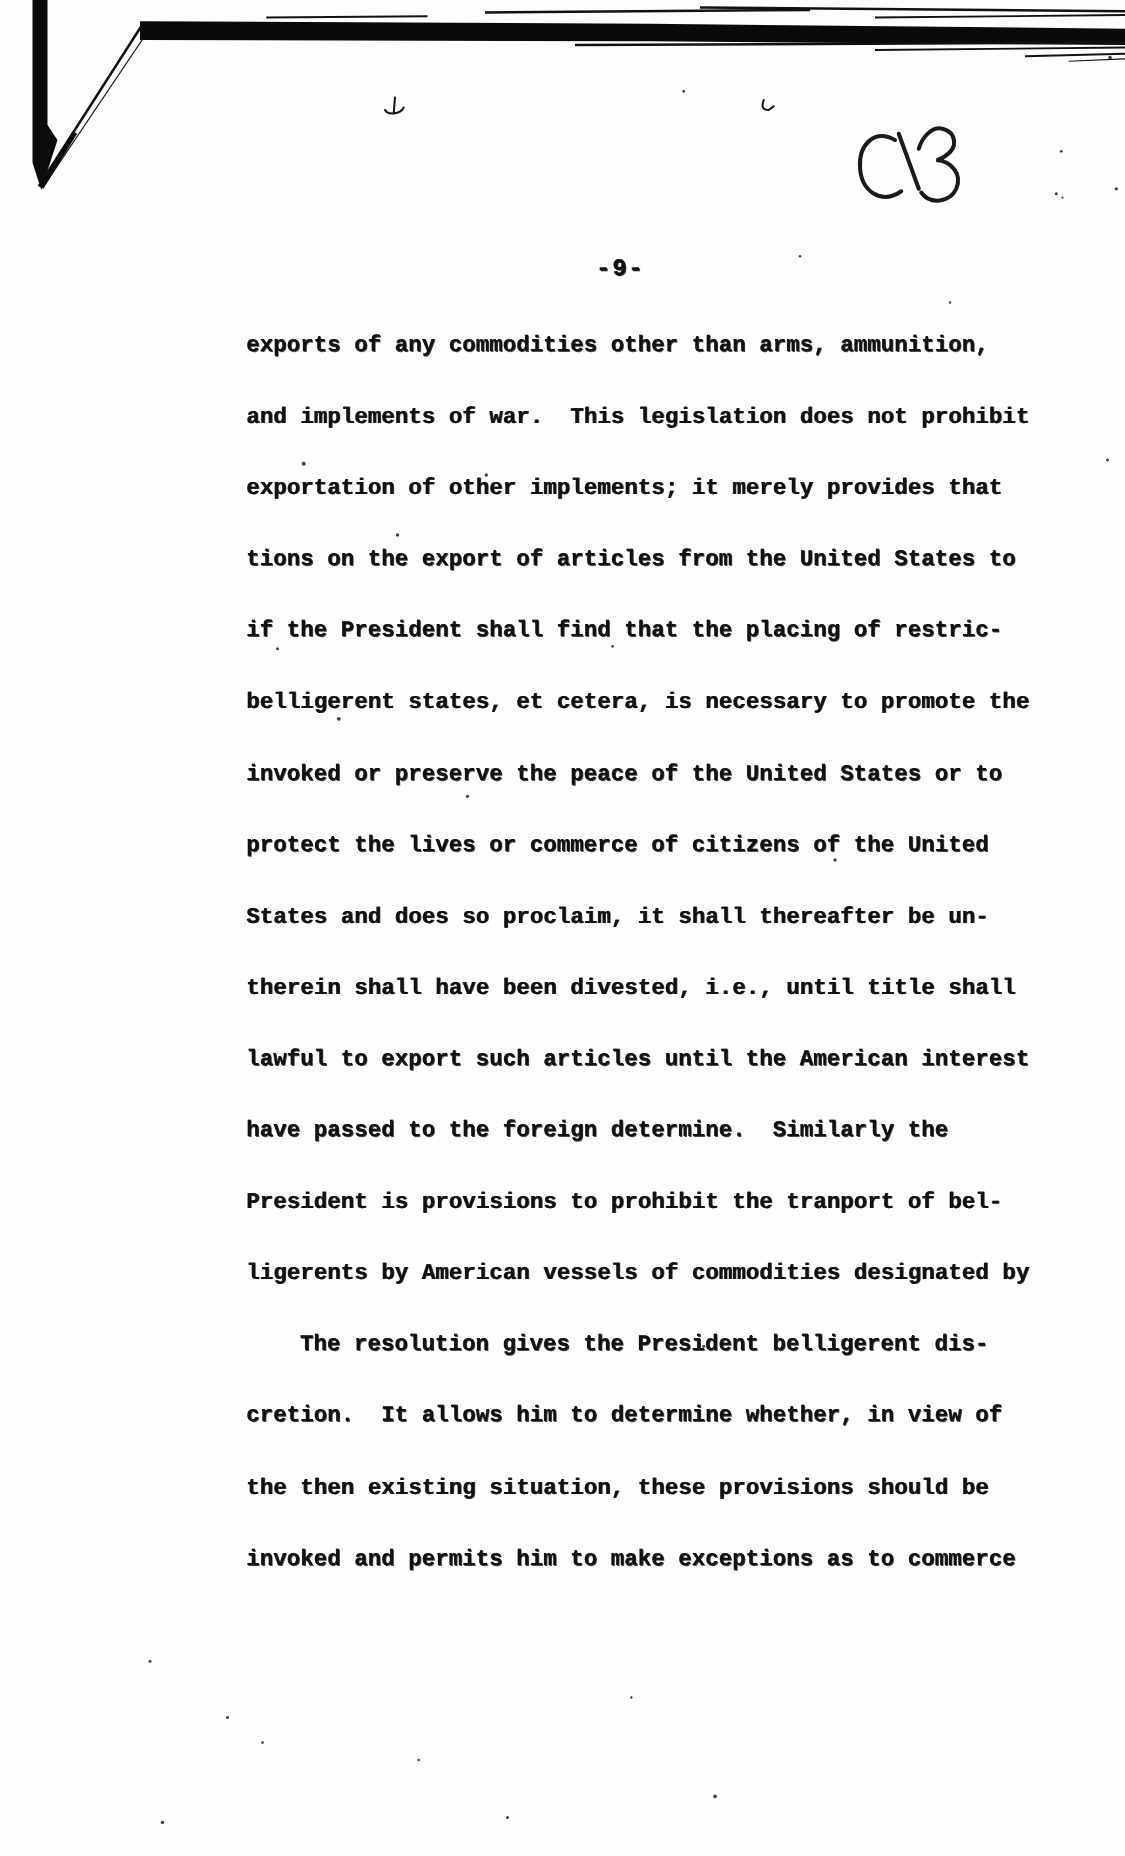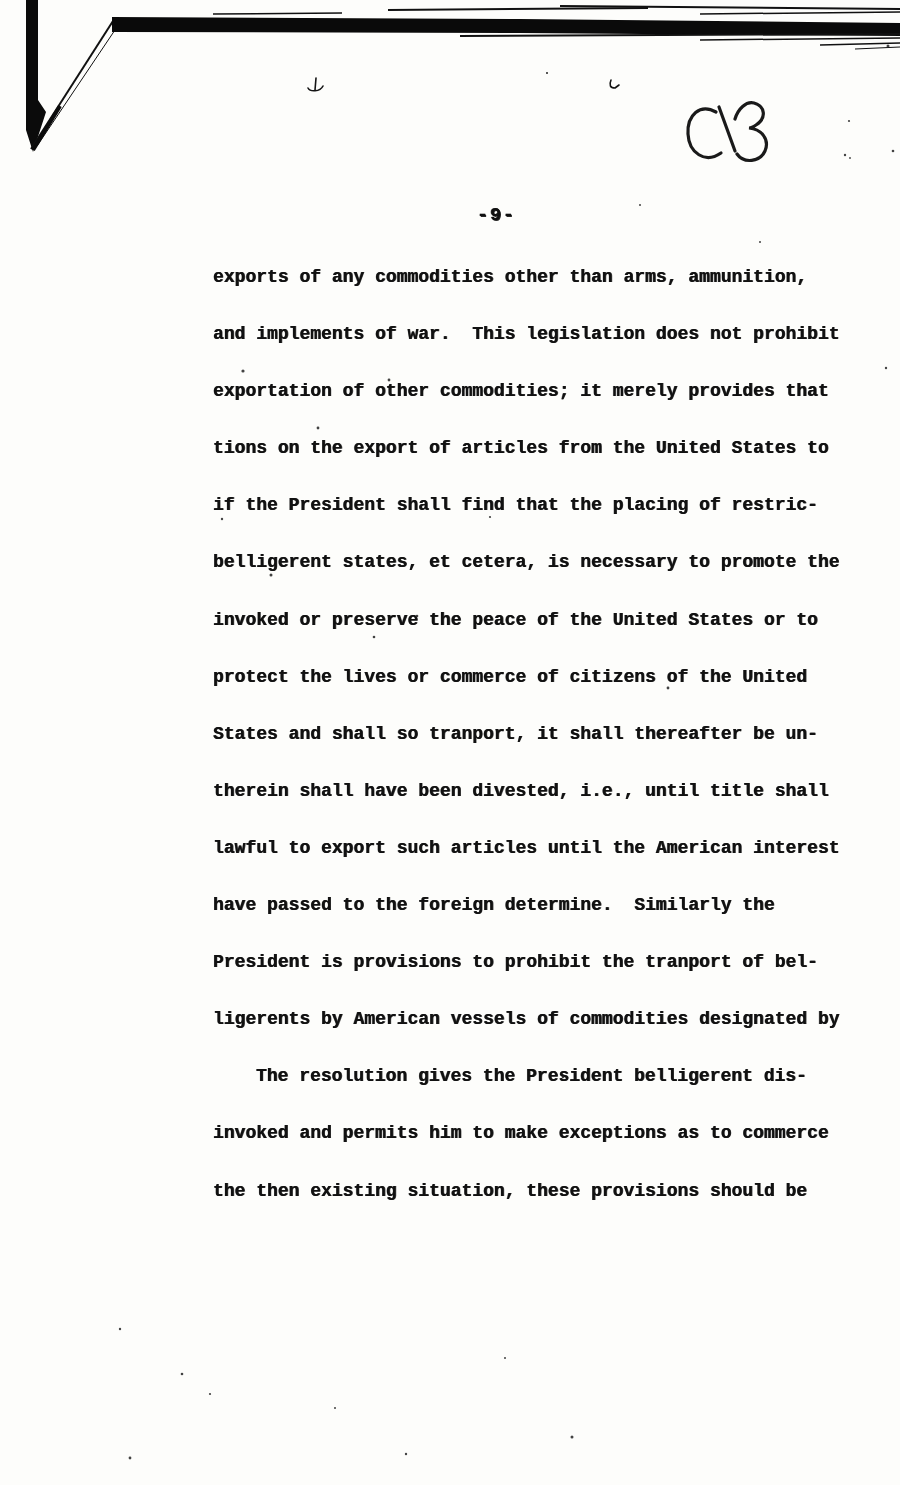--- a/index.html
+++ b/index.html
@@ -26,21 +26,21 @@
     font-size: 19px;
     font-weight: 700;
     color: #101010;
     letter-spacing: 1.5px;
     line-height: 26px;
     text-shadow: 0.8px 0.5px 0.6px rgba(0,0,0,0.85), -0.4px 0 0.5px rgba(0,0,0,0.6);
   }
   
   .typed {
     position: absolute;
-    left: 213px;
+    left: 197px;
     top: 249px;
     width: 665px;
     color: #161616;
     font-size: 18px;
     font-weight: 700;
   }
   .line {
     height: 57.1px;
     line-height: 57.1px;
     white-space: pre;
@@ -91,35 +91,36 @@
         <path d="M 55 23 C 58 13, 66 5, 74 7 C 85 10, 87 22, 76 29 C 73 31, 70 32, 69 32 C 81 33, 90 43, 85 55 C 80 66, 64 68, 57 58"></path>
       </g>
     </svg>
   </div>
 
   <div class="pagenum">-9-</div>
 
   <div class="typed">
     <div class="line">exports of any commodities other than arms, ammunition,</div>
     <div class="line">and implements of war.  This legislation does not prohibit</div>
-    <div class="line">exportation of other commodities; it merely provides that</div>
+    <div class="line">exportation of other implements; it merely provides that</div>
     <div class="line">tions on the export of articles from the United States to</div>
     <div class="line">if the President shall find that the placing of restric-</div>
     <div class="line">belligerent states, et cetera, is necessary to promote the</div>
     <div class="line">invoked or preserve the peace of the United States or to</div>
     <div class="line">protect the lives or commerce of citizens of the United</div>
-    <div class="line">States and shall so tranport, it shall thereafter be un-</div>
+    <div class="line">States and does so proclaim, it shall thereafter be un-</div>
     <div class="line">therein shall have been divested, i.e., until title shall</div>
     <div class="line">lawful to export such articles until the American interest</div>
     <div class="line">have passed to the foreign determine.  Similarly the</div>
     <div class="line">President is provisions to prohibit the tranport of bel-</div>
     <div class="line">ligerents by American vessels of commodities designated by</div>
     <div class="line indent">The resolution gives the President belligerent dis-</div>
+    <div class="line">cretion.  It allows him to determine whether, in view of</div>
+    <div class="line">the then existing situation, these provisions should be</div>
     <div class="line">invoked and permits him to make exceptions as to commerce</div>
-    <div class="line">the then existing situation, these provisions should be</div>
   </div>
 
   <svg id="speckles" class="artifact" width="900" height="1485" viewBox="0 0 900 1485">
     <g fill="#222" opacity="0.85">
       <circle cx="243" cy="371" r="1.6"></circle>
       <circle cx="389" cy="380" r="1.4"></circle>
       <circle cx="318" cy="428" r="1.4"></circle>
       <circle cx="222" cy="519" r="1.2"></circle>
       <circle cx="271" cy="575" r="1.5"></circle>
       <circle cx="417" cy="616" r="1.3"></circle>

